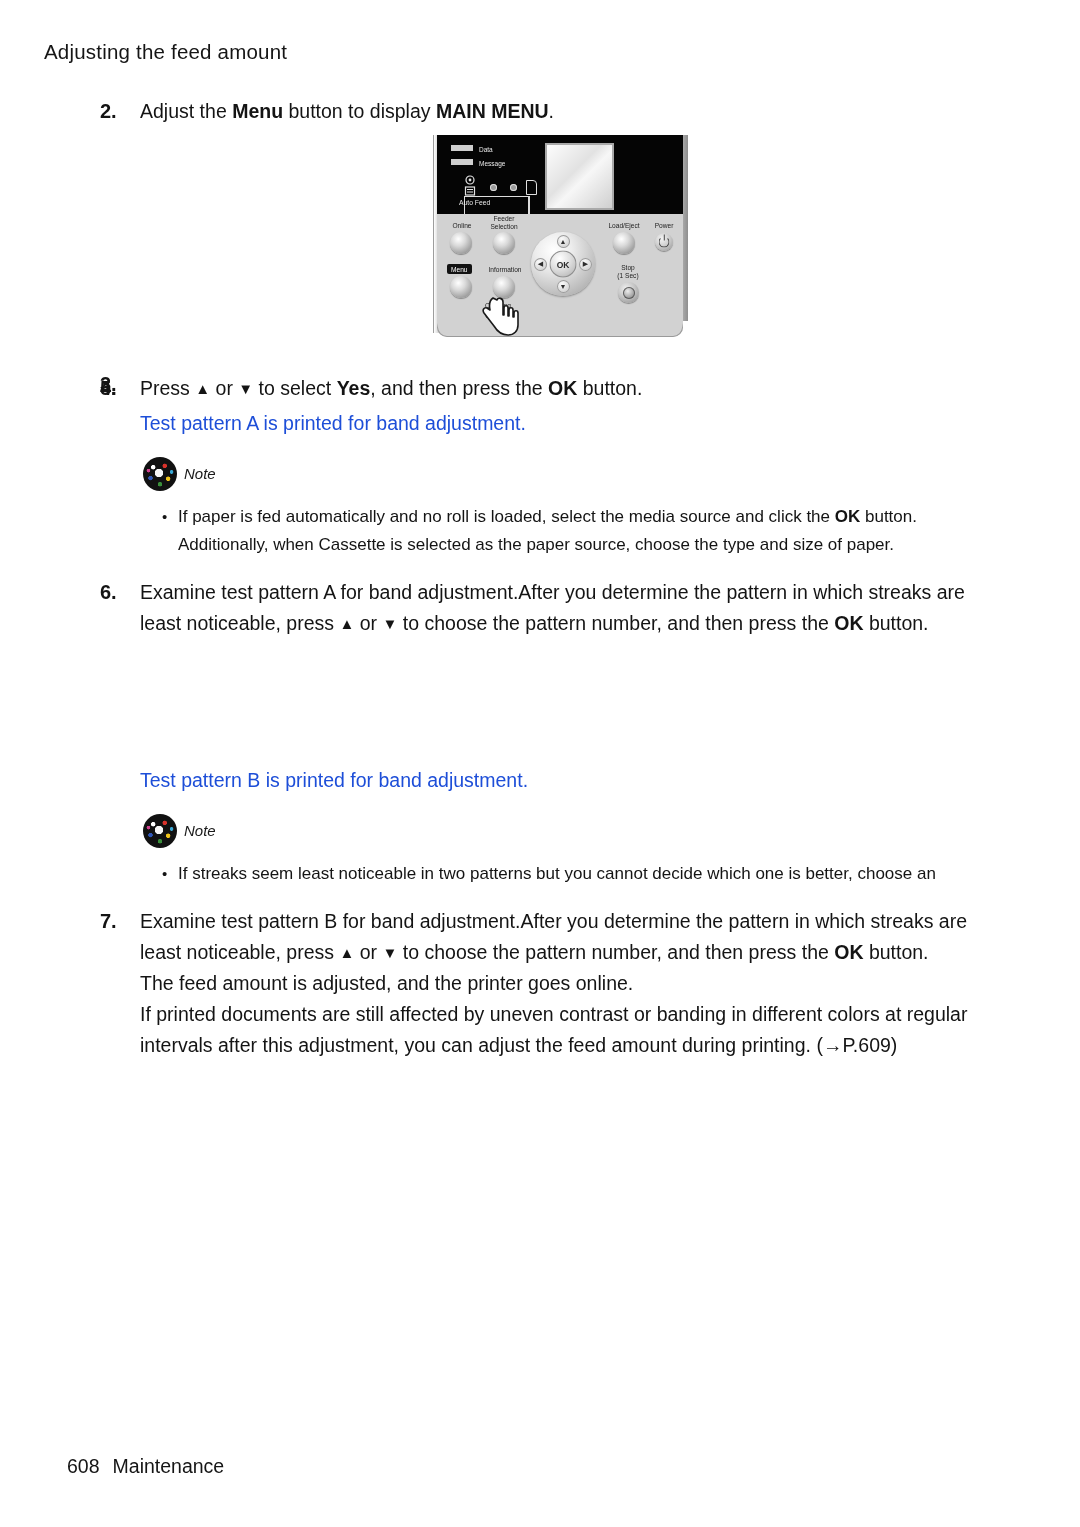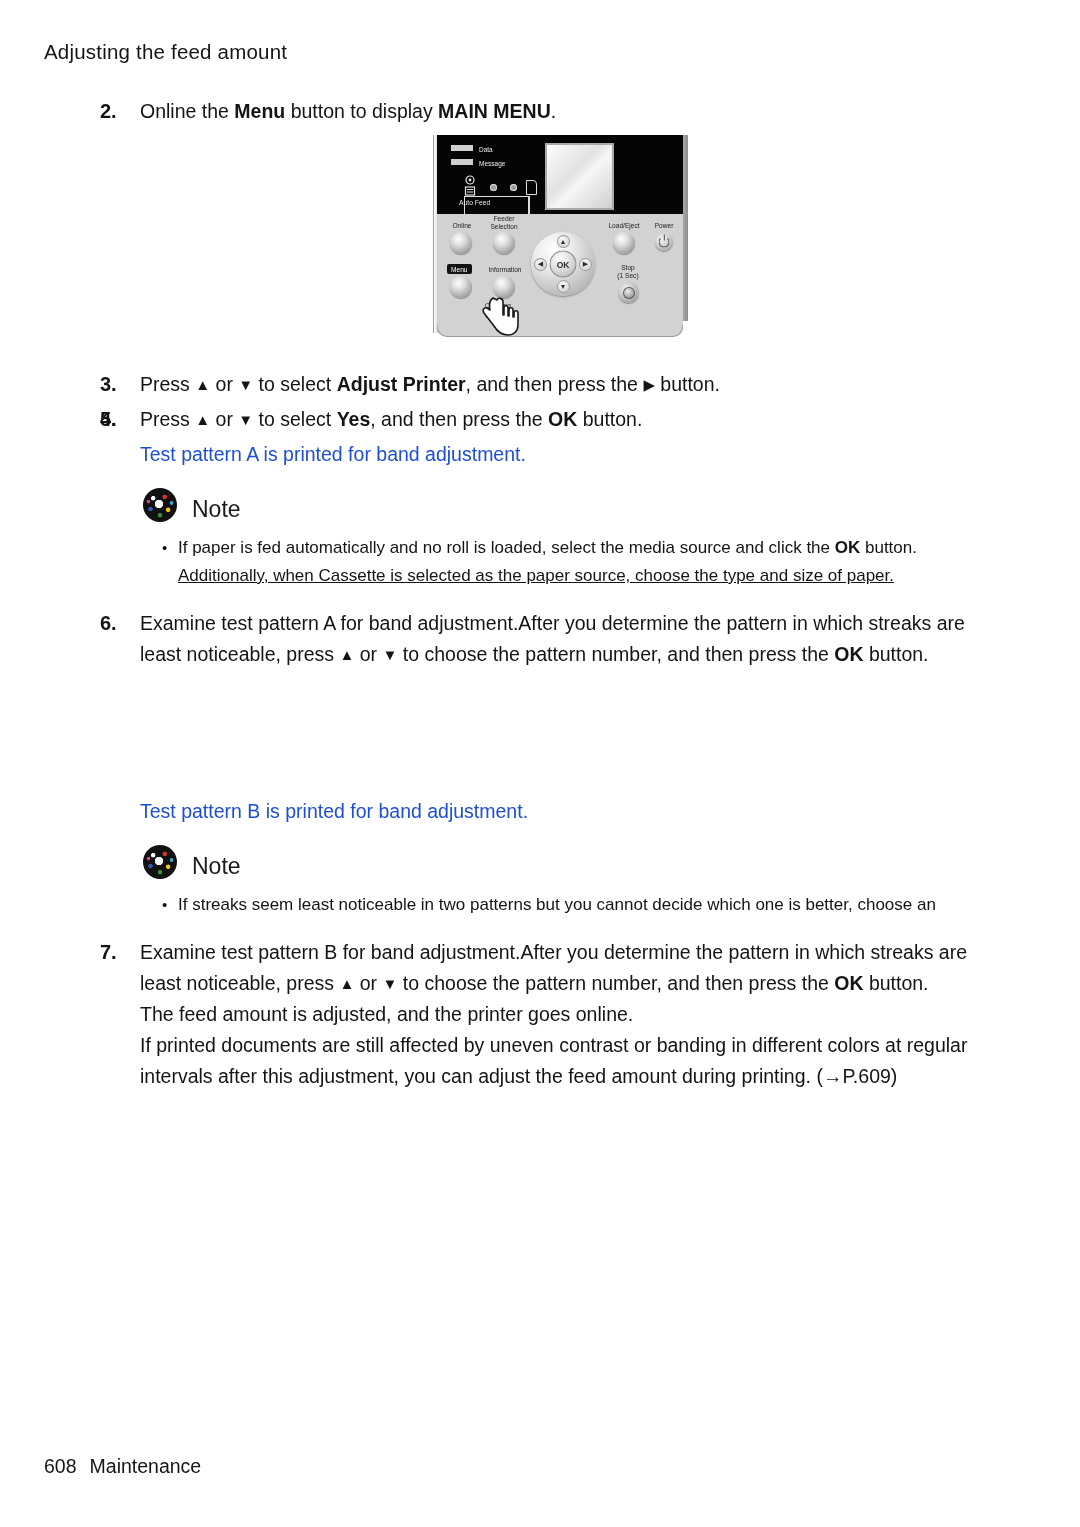--- a/index.html
+++ b/index.html
@@ -93,24 +93,25 @@
       radial-gradient(circle at 22% 62%, #2f55b4 0 2px, transparent 2.5px),
       radial-gradient(circle at 74% 64%, #f0c419 0 2px, transparent 2.5px),
       radial-gradient(circle at 47% 47%, #f5f5f5 0 4px, transparent 4.5px),
       radial-gradient(circle at 50% 80%, #3a8f3a 0 2px, transparent 2.5px),
       radial-gradient(circle at 16% 40%, #cf3f8d 0 1.6px, transparent 2.1px),
       radial-gradient(circle at 84% 44%, #39a9d6 0 1.6px, transparent 2.1px),
       #111111;
   }
   .note-label {
     position: absolute;
-    left: 52px;
+    left: 44px;
     top: 2px;
-    font-size: 23px;
+    font-size: 15px;
     color: #1a1a1a;
+    font-style: italic;
   }
   .note-list {
     margin: 0;
     padding: 0;
     list-style: none;
   }
   .note-list li {
     position: relative;
     padding-left: 38px;
     font-size: 17px;
@@ -131,21 +132,21 @@
 
   
   .footer {
     position: absolute;
     left: 44px;
     top: 1455px;
     font-size: 19.5px;
     color: #151515;
     white-space: nowrap;
   }
-  .footer .pageno { margin-right: 13px; }
+  .footer .pageno { margin-right: 13px; margin-left: 23px; }
 
   
   .panel-wrap {
     position: absolute;
     left: 424px;
     top: 131px;
     width: 272px;
     height: 208px;
   }
   .panel-body {
@@ -477,28 +478,27 @@
                  C27 13 23 13 23 16 L23 23 L22 23 L22 10
                  C22 6 17 5 16 8 Z" fill="#ffffff" stroke="#1a1a1a" stroke-width="1.6" stroke-linejoin="round"></path>
       </svg>
     </div>
   </div>
 
   <div class="content">
 
     <div class="step">
       <span class="num">2.</span>
-      <span><span>Online the </span><b>Menu</b><span> button to display </span><b>MAIN MENU</b><span>.</span></span>
+      <span><span>Adjust the </span><b>Menu</b><span> button to display </span><b>MAIN MENU</b><span>.</span></span>
     </div>
 
     <div style="height:238px;"></div>
 
     <div class="step">
       <span class="num">3.</span>
-      <span><span>Press </span><span class="tri">▲</span><span> or </span><span class="tri">▼</span><span> to select </span><b>Adjust Printer</b><span>, and then press the </span><span class="tri">▶</span><span> button.</span></span>
     </div>
 
     <div class="step">
       <span class="num">4.</span>
     </div>
 
     <div class="step">
       <span class="num">5.</span>
       <span><span>Press </span><span class="tri">▲</span><span> or </span><span class="tri">▼</span><span> to select </span><b>Yes</b><span>, and then press the </span><b>OK</b><span> button.</span></span>
     </div>
@@ -508,21 +508,21 @@
     <div class="note">
       <div class="note-head">
         <span class="note-icon"></span>
         <span class="note-label">Note</span>
       </div>
       <ul class="note-list">
         <li>
           <span class="bullet">•</span>
           <span><span>If paper is fed automatically and no roll is loaded, select the media source and click the </span><b>OK</b><span> button.</span></span>
         </li>
-        <li style="padding-left:38px;text-decoration:underline;">
+        <li style="padding-left:38px;">
           <span><span>Additionally, when Cassette is selected as the paper source, choose the type and size of paper.</span></span>
         </li>
       </ul>
     </div>
 
     <div class="step" style="margin-top:18px;">
       <span class="num">6.</span>
       <span><span>Examine test pattern A for band adjustment.After you determine the pattern in which streaks are</span></span><br>
       <span><span>least noticeable, press </span><span class="tri">▲</span><span> or </span><span class="tri">▼</span><span> to choose the pattern number, and then press the </span><b>OK</b><span> button.</span></span>
     </div>

